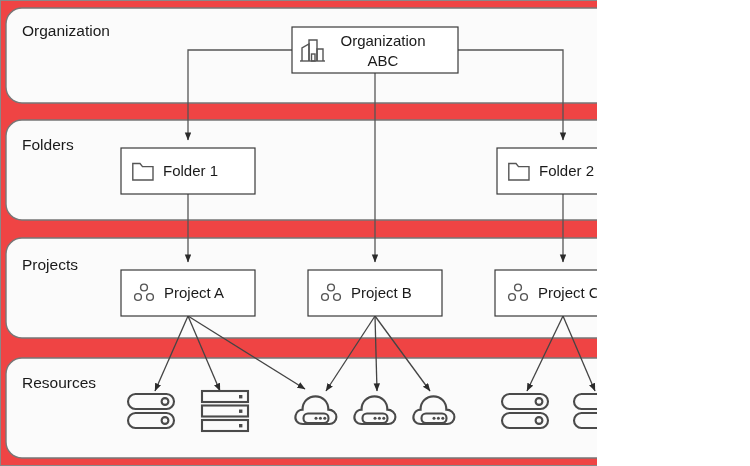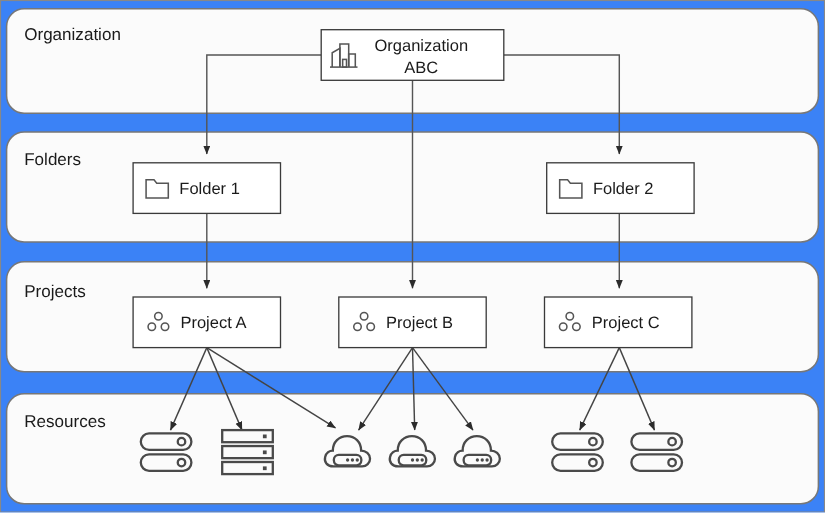--- a/index.html
+++ b/index.html
@@ -2,23 +2,23 @@
 <html><head>
 <meta charset="utf-8">
 <style>
   html, body {
     margin: 0;
     padding: 0;
     background: #ffffff;
   }
   #canvas {
     position: relative;
-    width: 750px;
+    width: 597px;
     height: 466px;
-    background: #3b82f6;
+    background: #ef4444;
     font-family: "Liberation Sans", sans-serif;
     overflow: hidden;
   }
   #canvas svg {
     position: absolute;
     top: 0;
     left: 0;
     width: 750px;
     height: 466px;
   }

